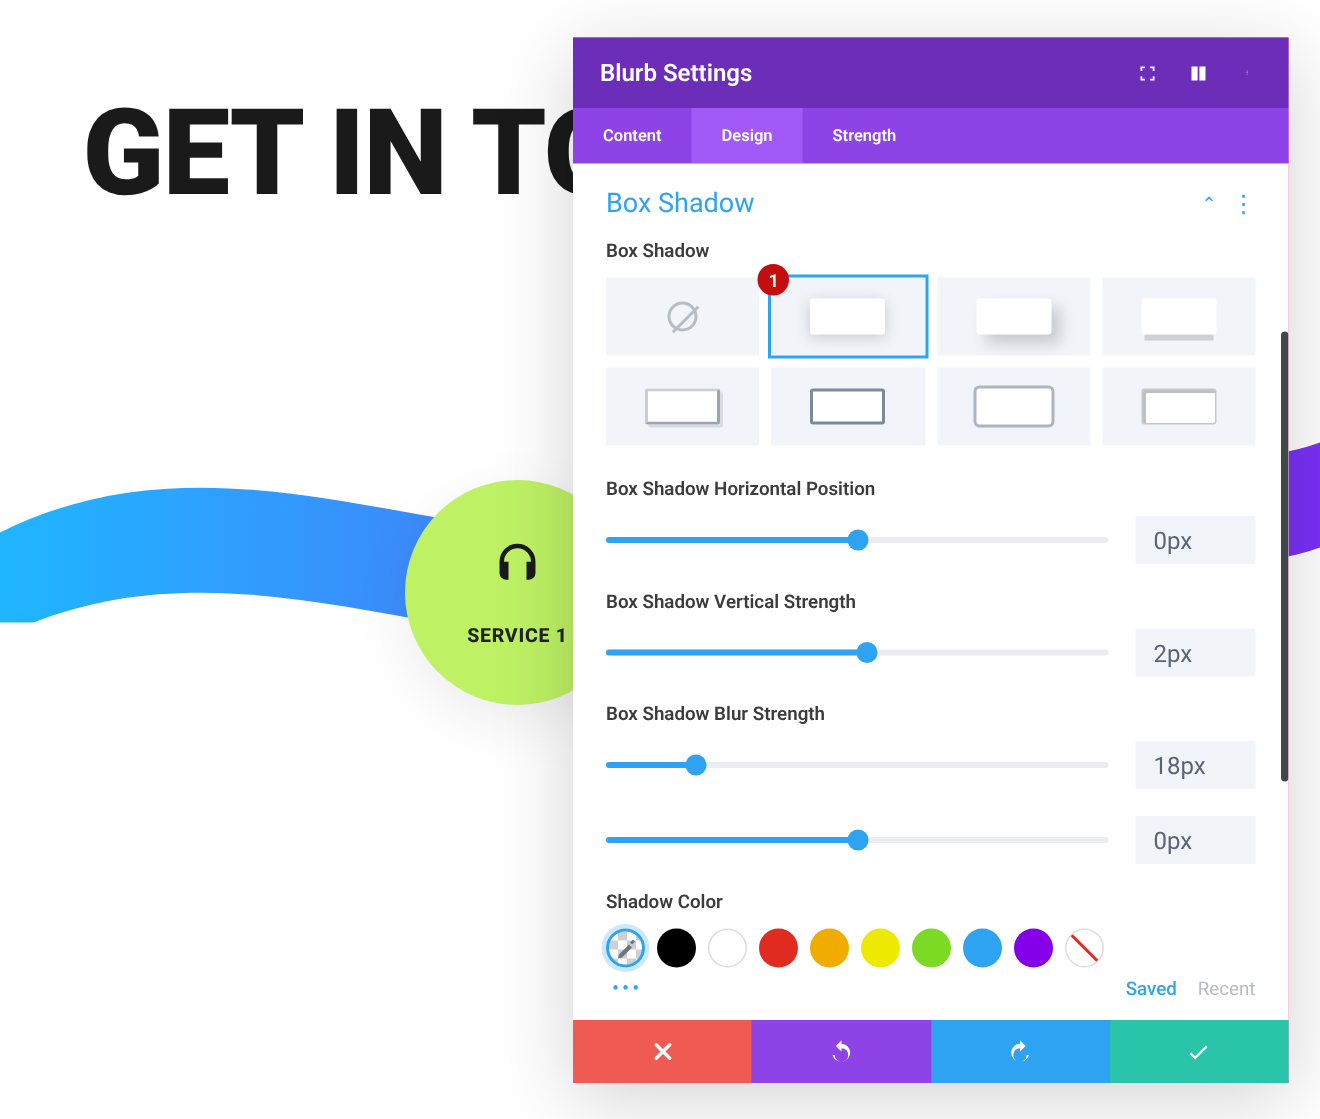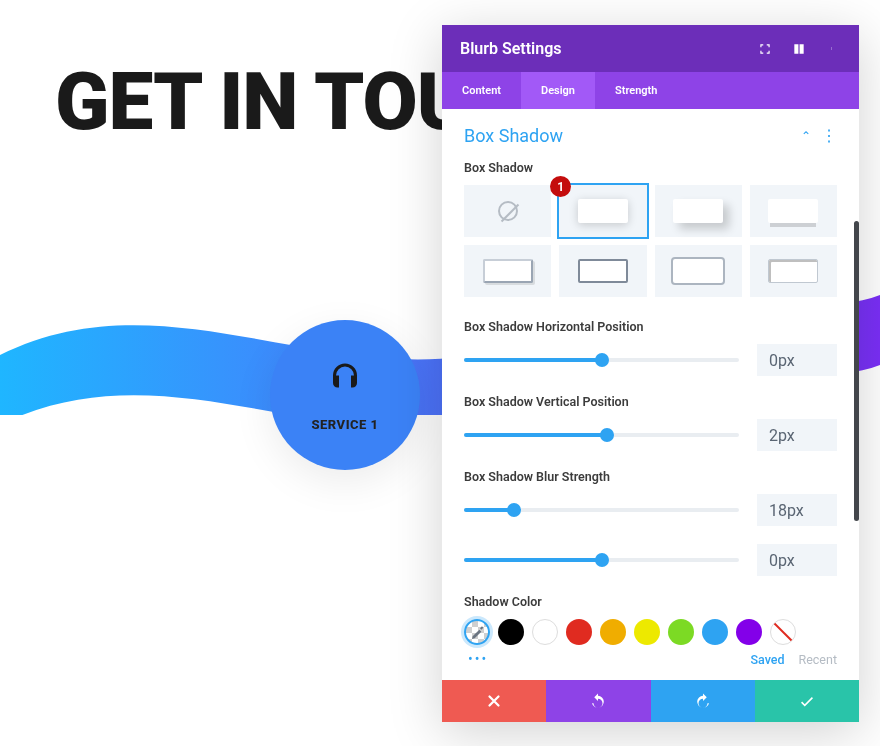--- a/index.html
+++ b/index.html
@@ -3,26 +3,26 @@
 <meta charset="utf-8">
 <style>
 * { box-sizing: border-box; margin: 0; padding: 0; font-family: -apple-system, BlinkMacSystemFont, "Segoe UI", Roboto, Helvetica, Arial, sans-serif; }
 html, body { width: 880px; height: 746px; overflow: hidden; background: #fff; position: relative; }
 
 .bg-text { position: absolute; top: 55px; left: 55px; font-size: 80px; font-weight: 900; color: #1a1a1a; letter-spacing: -1px; }
 
 .wave { position: absolute; top: 235px; left: 0; width: 100%; height: 180px; }
 .wave svg { width: 100%; height: 100%; }
 
-.service-circle { position: absolute; left: 270px; top: 320px; width: 150px; height: 150px; background: #3b82f6; border-radius: 50%; box-shadow: 0 12px 40px rgba(0,0,0,0.08); display: flex; flex-direction: column; align-items: center; justify-content: center; gap: 14px; }
+.service-circle { position: absolute; left: 270px; top: 320px; width: 150px; height: 150px; background: #bef264; border-radius: 50%; box-shadow: 0 12px 40px rgba(0,0,0,0.08); display: flex; flex-direction: column; align-items: center; justify-content: center; gap: 14px; }
 .service-circle .icon { font-size: 34px; }
 .service-circle .label { font-size: 13px; font-weight: 800; letter-spacing: 0.5px; color: #222; }
 
 
-.panel { position: absolute; right: 21px; top: 25px; width: 417px; background: #ec4899; box-shadow: 0 10px 50px rgba(0,0,0,0.18); display: flex; flex-direction: column; }
+.panel { position: absolute; right: 21px; top: 25px; width: 477px; background: #ec4899; box-shadow: 0 10px 50px rgba(0,0,0,0.18); display: flex; flex-direction: column; }
 .panel-header { background: #6c2eb9; color: #fff; padding: 14px 18px; display: flex; align-items: center; justify-content: space-between; }
 .panel-header .title { font-size: 16px; font-weight: 600; }
 .panel-header .hdr-icons { display: flex; gap: 18px; align-items: center; }
 .panel-header .hdr-icons span { display: inline-flex; width: 16px; height: 16px; align-items: center; justify-content: center; }
 .panel-header .hdr-icons svg { fill: #fff; }
 
 .tabs { background: #8e43e7; display: flex; }
 .tab { padding: 12px 20px; font-size: 11px; font-weight: 600; color: #fff; cursor: pointer; }
 .tab.active { background: #a259f7; }
 
@@ -191,21 +191,21 @@
     <div class="slider-row">
       <div class="slider-wrap">
           <div class="track">
             <div class="fill" style="width:50%"></div>
             <div class="thumb" style="left:50%"></div>
           </div>
         </div>
       <div class="value-box">0px</div>
     </div>
 
-    <div class="field-label">Box Shadow Vertical Position</div>
+    <div class="field-label">Box Shadow Vertical Strength</div>
     <div class="slider-row">
       <div class="slider-wrap">
           <div class="track">
             <div class="fill" style="width:52%"></div>
             <div class="thumb" style="left:52%"></div>
           </div>
         </div>
       <div class="value-box">2px</div>
     </div>
 

